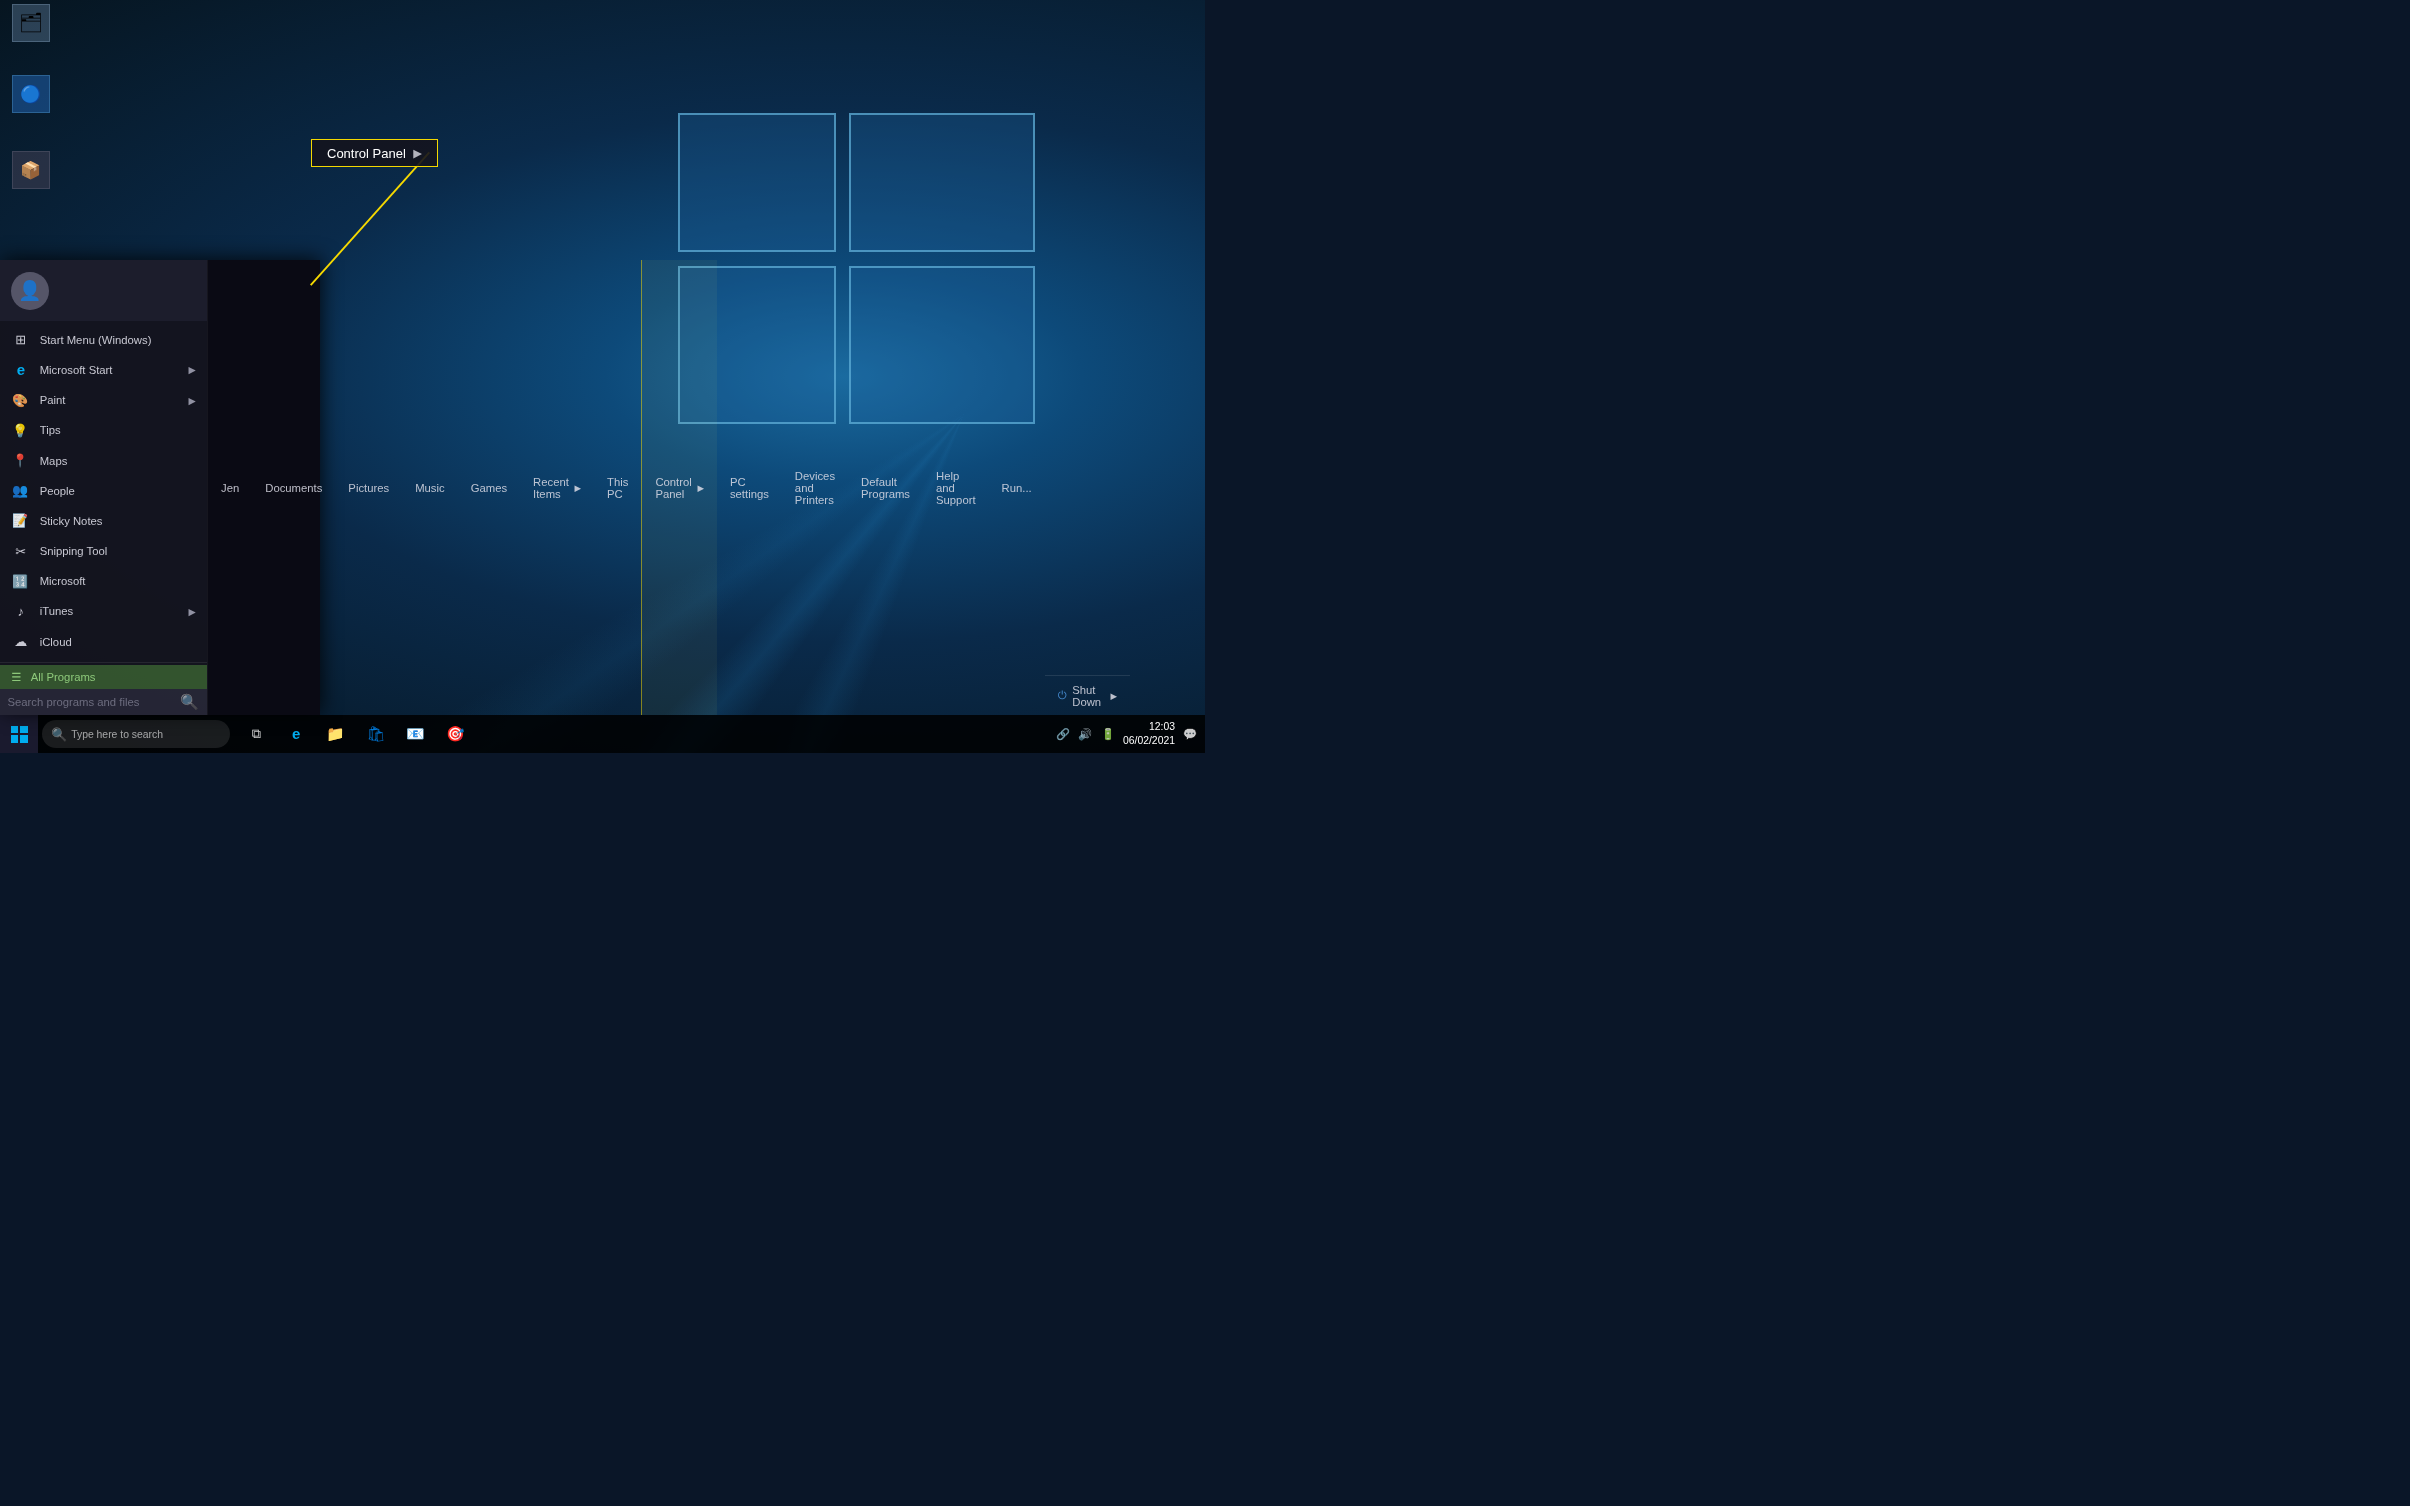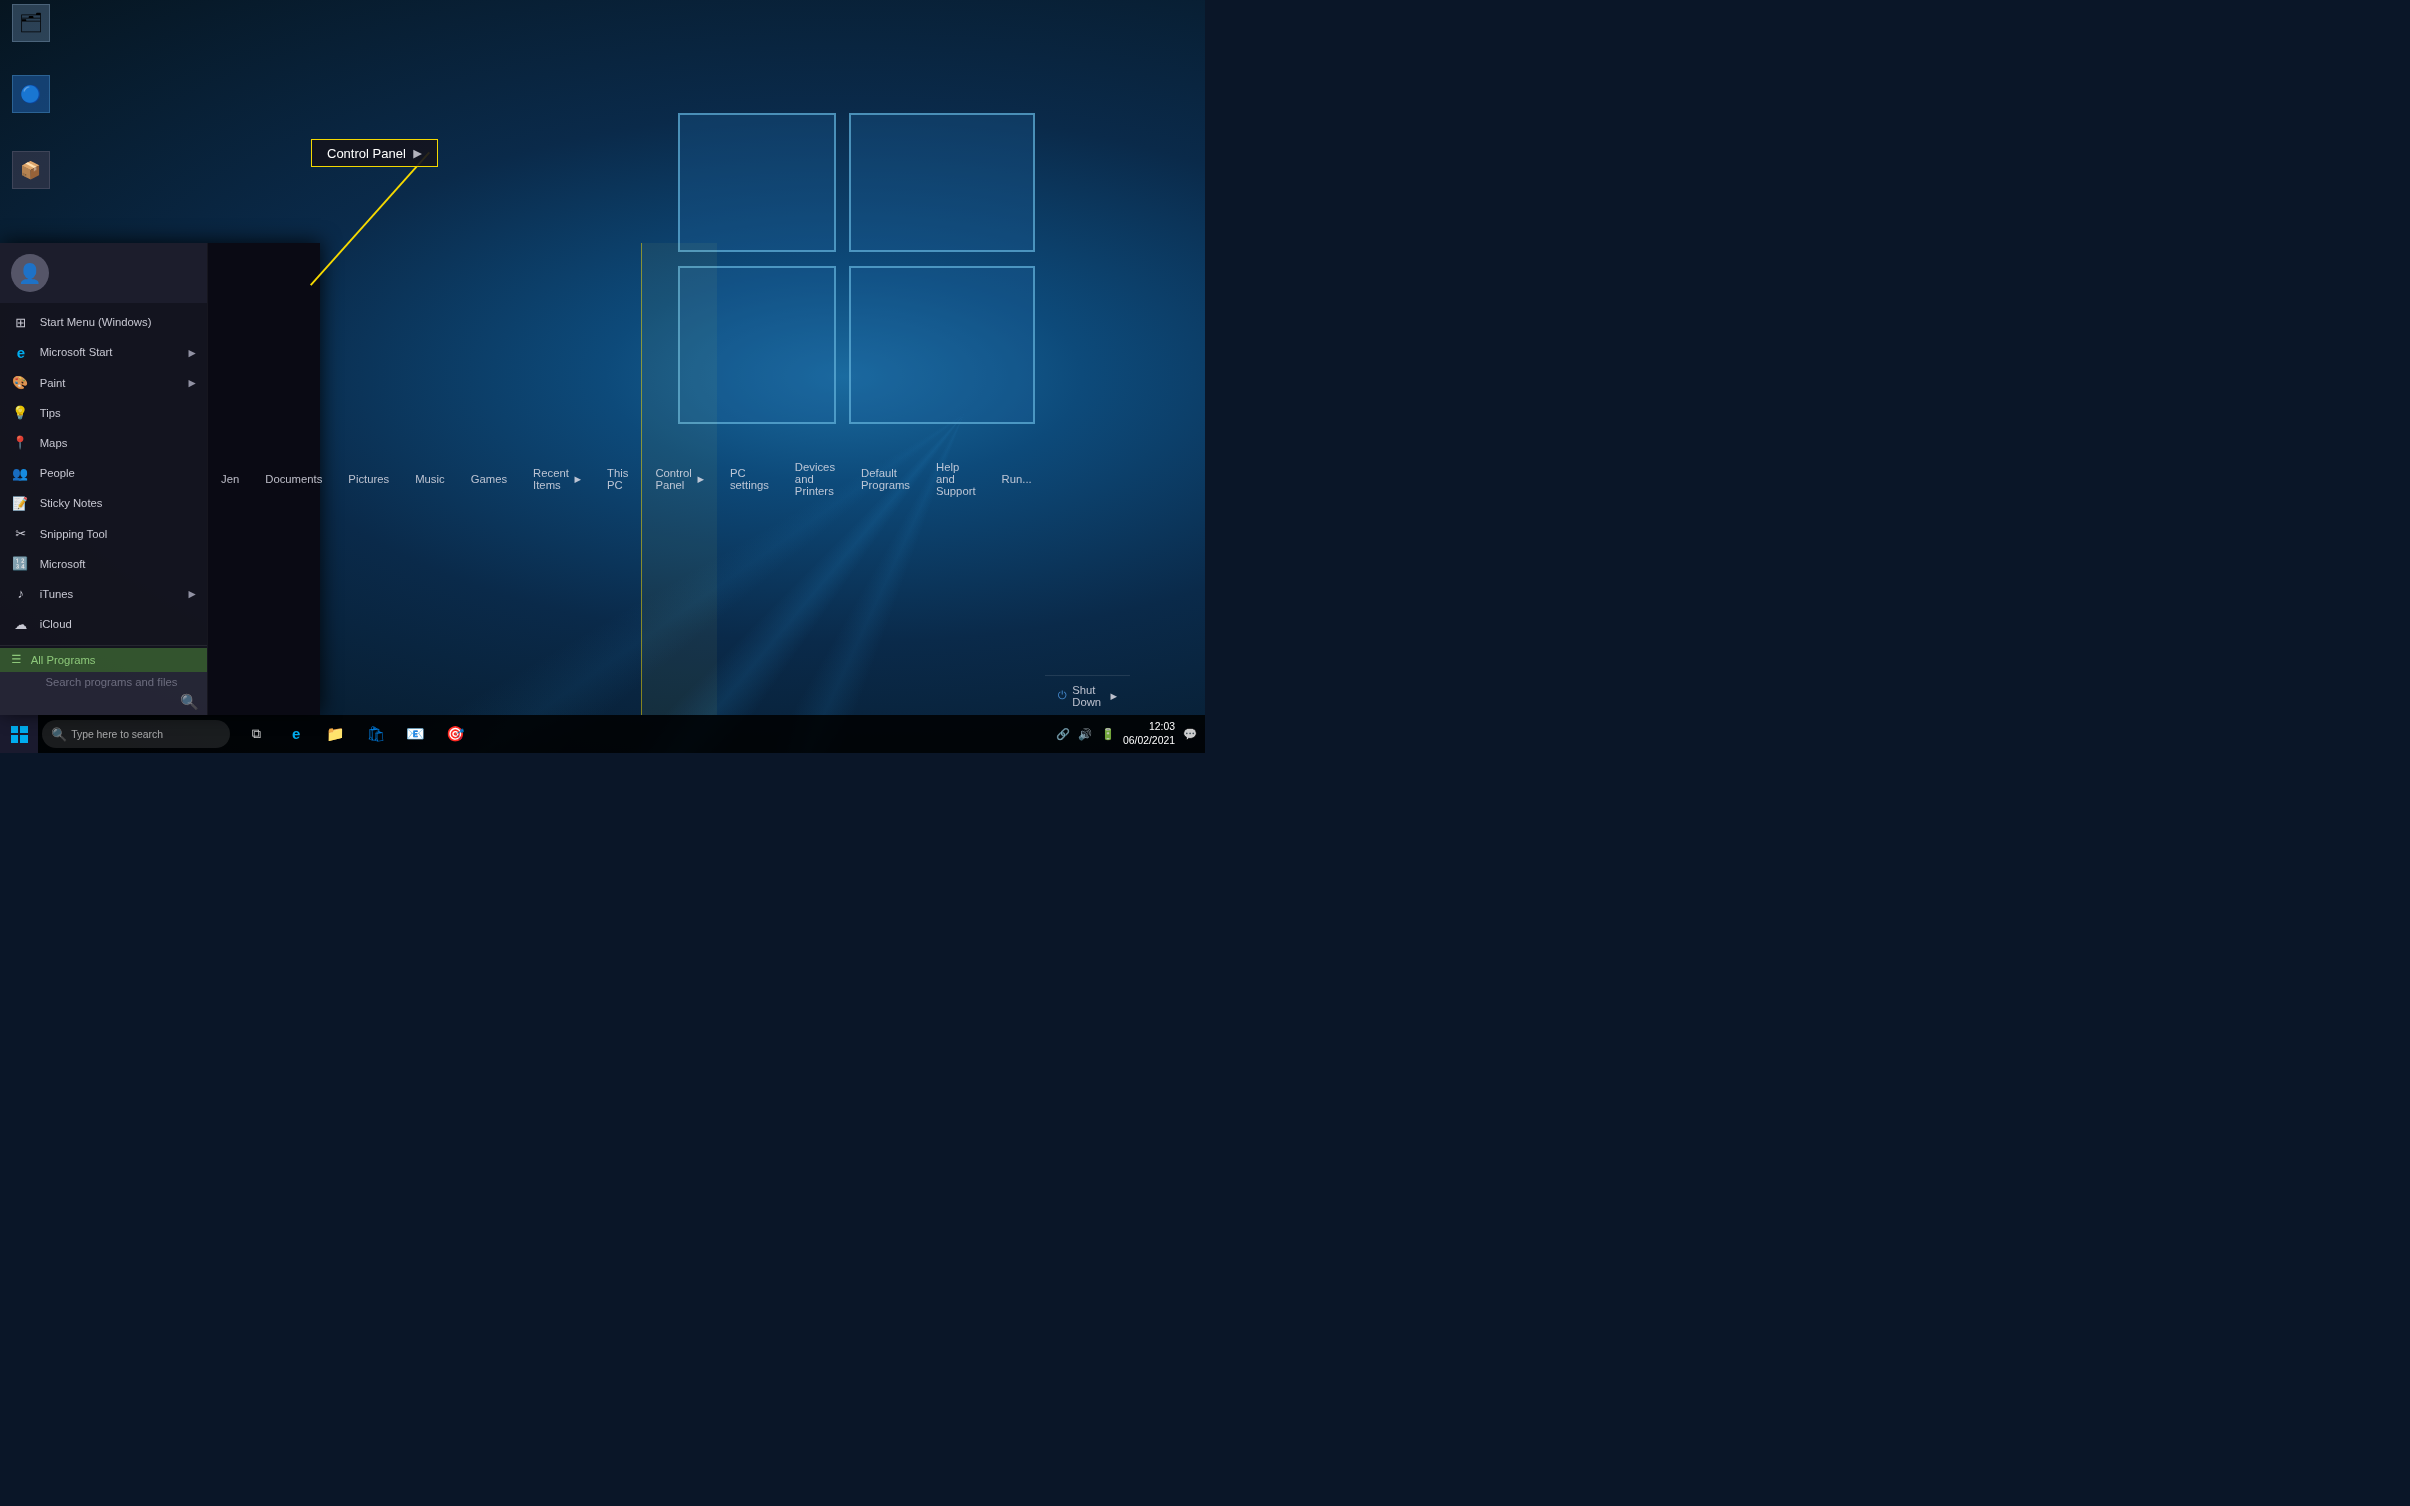--- a/index.html
+++ b/index.html
@@ -245,25 +245,24 @@
       display: flex;
       align-items: center;
       gap: 9.4px;
       cursor: pointer;
       margin-top: 1.9px;
     }
 
     
     .start-search {
       display: flex;
-      align-items: flex-end;
+      align-items: center;
       background: rgba(40,40,55,0.9);
       padding: 3.8px 7.5px;
       gap: 5.6px;
-      flex-direction: column;
     }
     .start-search input {
       flex: 1;
       background: transparent;
       border: none;
       outline: none;
       color: rgba(220,220,230,0.8);
       font-size: 11.3px;
     }
     .start-search input::placeholder {

